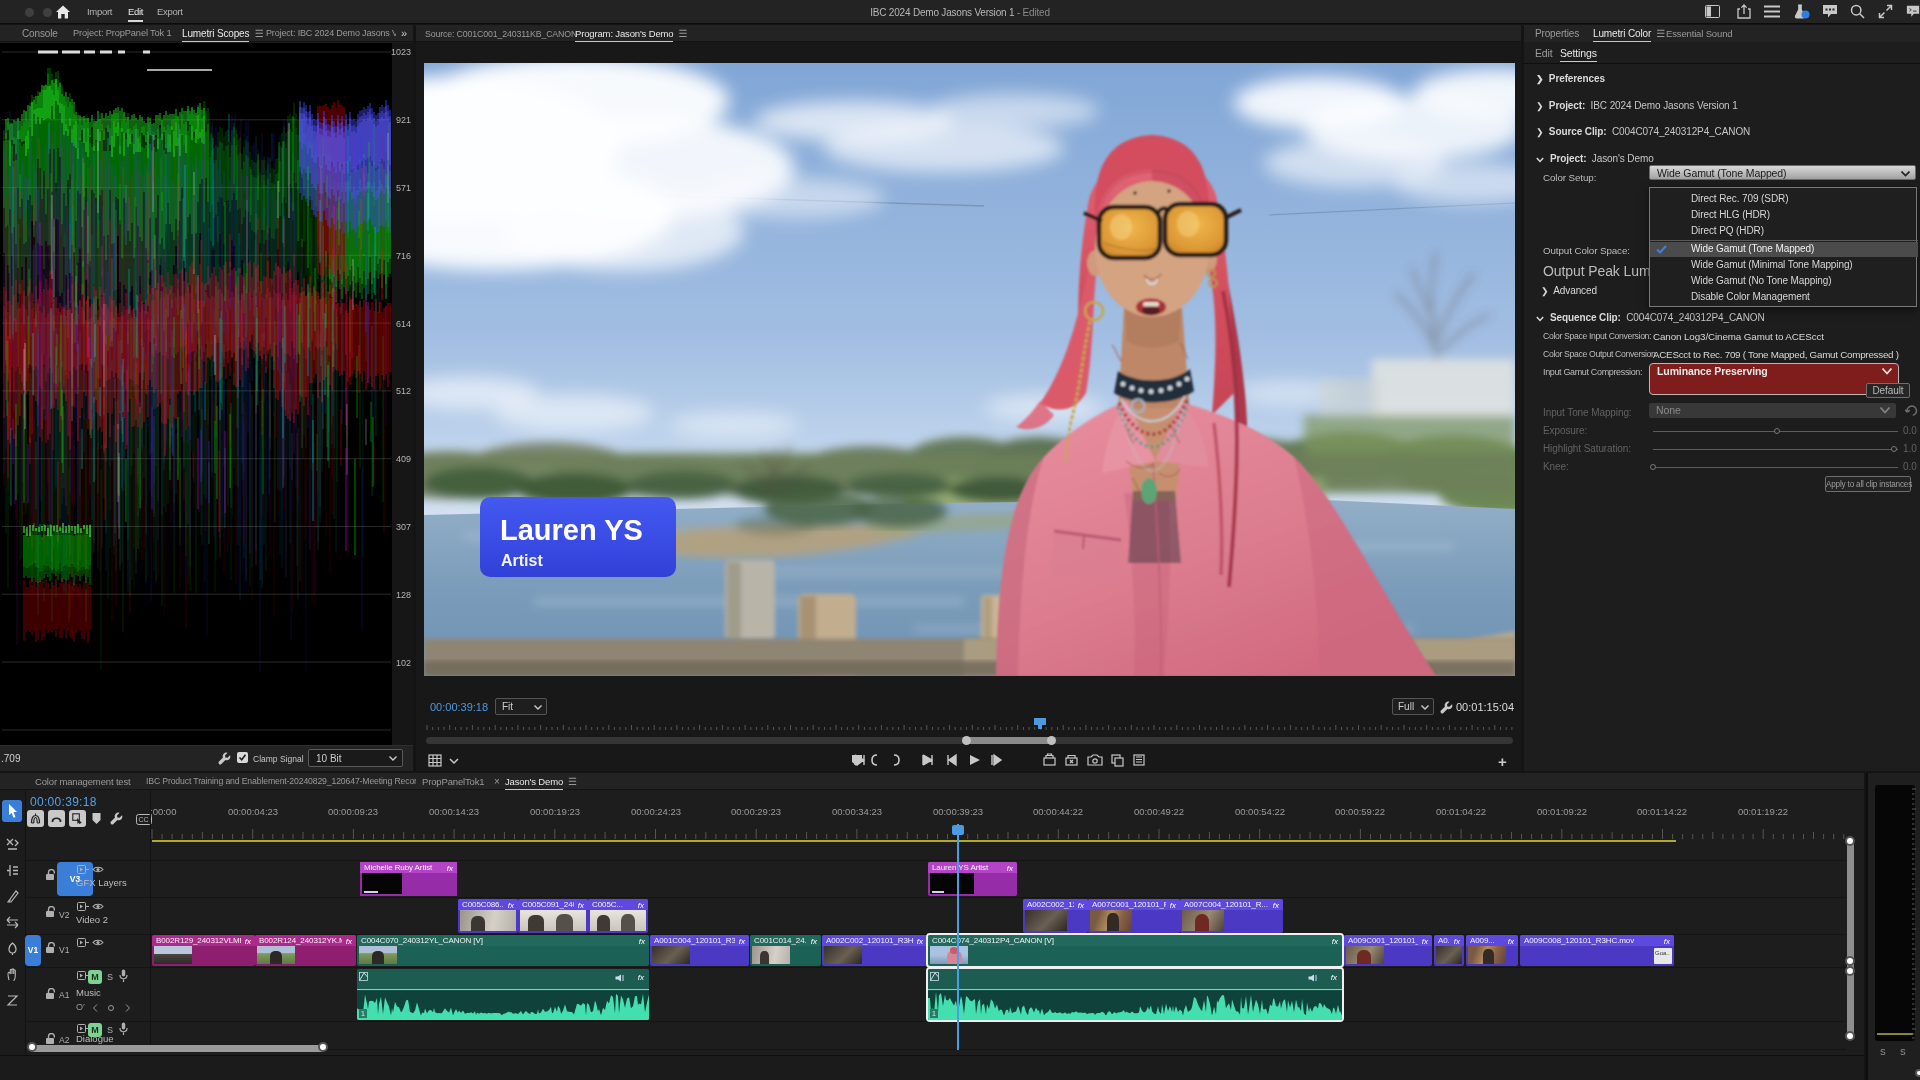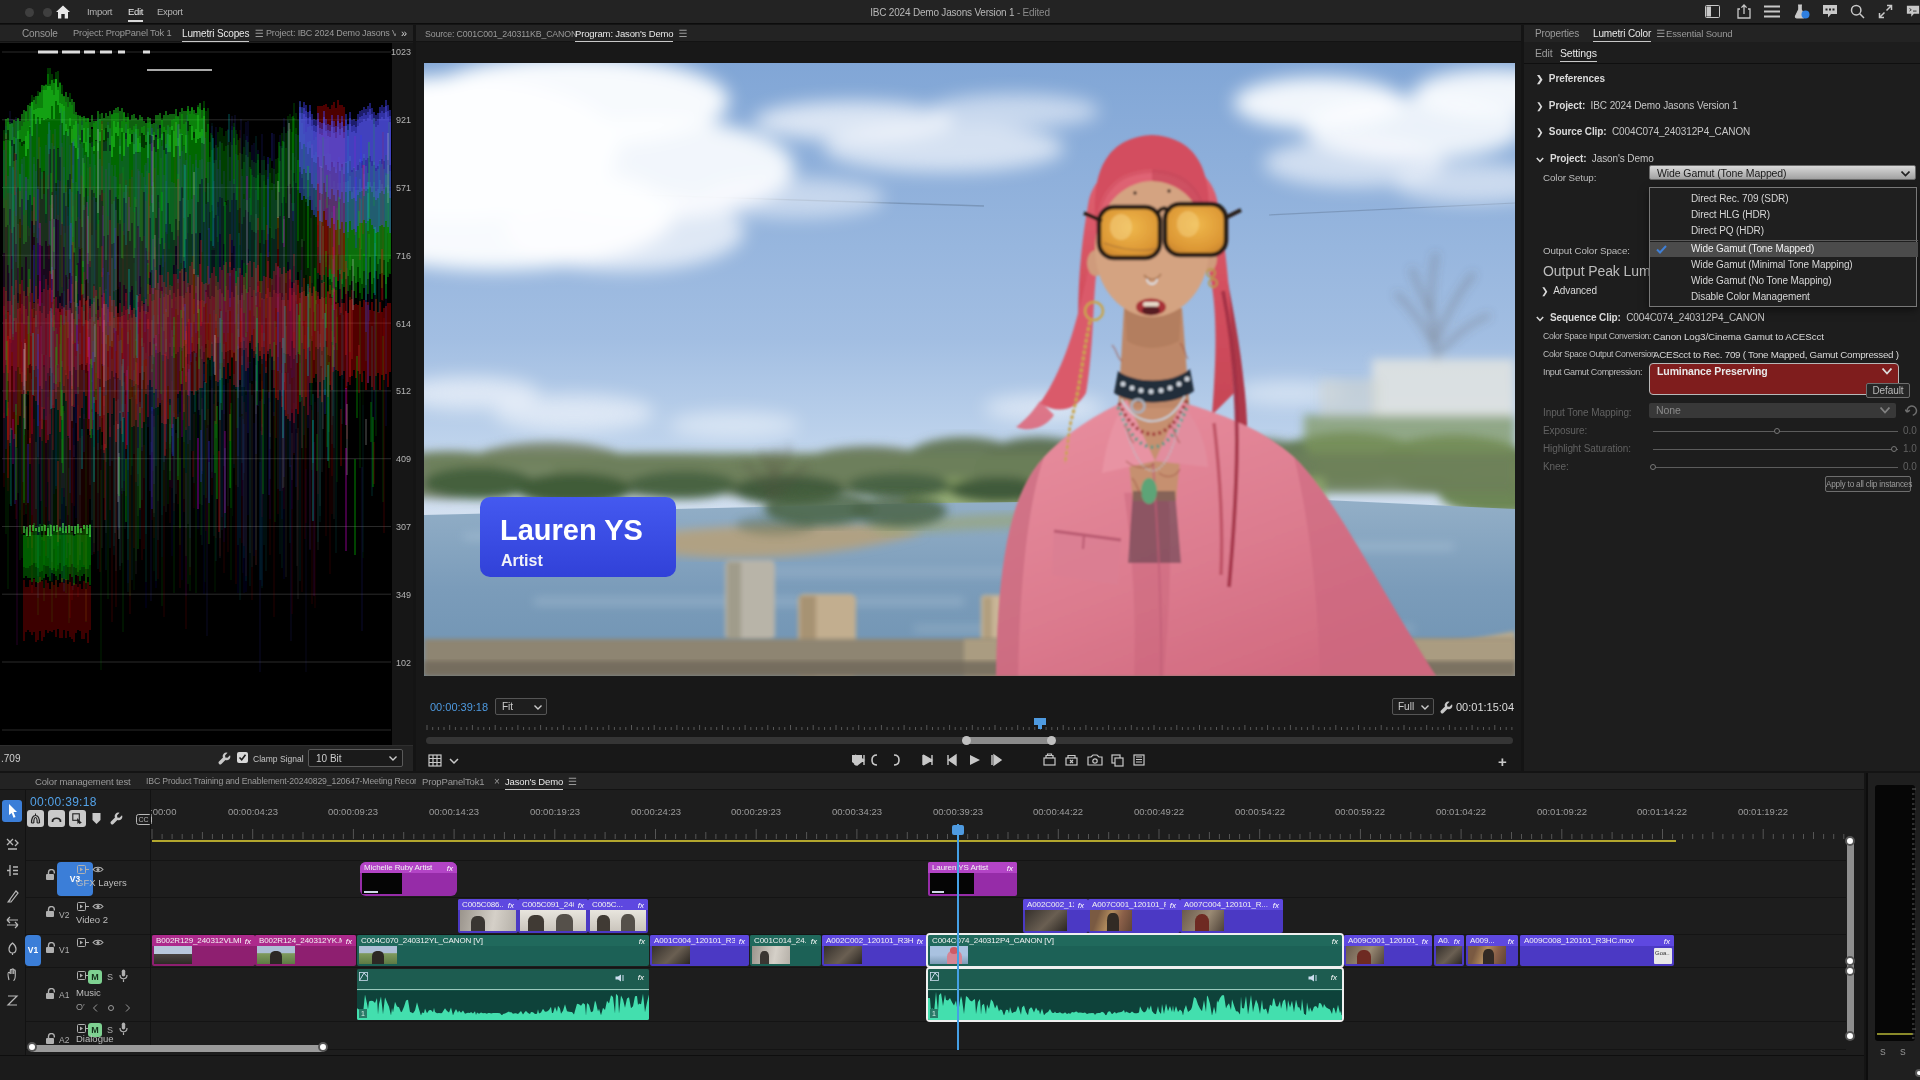--- a/index.html
+++ b/index.html
@@ -245,21 +245,21 @@
 
     <div class="abs" style="left:392px;top:0;width:21px;height:702px;background:#161616;font-size:9px;color:#b4b4b4;text-align:right">
       <div class="abs" style="right:2px;top:4px">1023</div>
       <div class="abs" style="right:2px;top:72px">921</div>
       <div class="abs" style="right:2px;top:140px">571</div>
       <div class="abs" style="right:2px;top:208px">716</div>
       <div class="abs" style="right:2px;top:276px">614</div>
       <div class="abs" style="right:2px;top:343px">512</div>
       <div class="abs" style="right:2px;top:411px">409</div>
       <div class="abs" style="right:2px;top:479px">307</div>
-      <div class="abs" style="right:2px;top:547px">349</div>
+      <div class="abs" style="right:2px;top:547px">128</div>
       <div class="abs" style="right:2px;top:615px">102</div>
     </div>
   </div>
 
   <div class="abs" style="left:0;top:720px;width:413px;height:26px;background:#232323;border-top:1px solid #2e2e2e">
     <div class="abs" style="left:1px;top:7px;font-size:10px;color:#cfcfcf">.709</div>
     <svg class="abs" style="left:218px;top:6px" width="13" height="13" viewBox="0 0 13 13">
         <path d="M12 3.2 L9.5 5.7 L7.3 5.5 L7.1 3.3 L9.6 0.8 A3.6 3.6 0 0 0 5 5.6 L1 9.6 A1.7 1.7 0 0 0 3.4 12 L7.4 8 A3.6 3.6 0 0 0 12 3.2 Z" fill="#c8c8c8"></path>
       </svg>
     <div class="abs" style="left:237px;top:6px;width:11px;height:11px;background:#d8d8d8;border-radius:2px"></div>
@@ -865,21 +865,21 @@
       <rect x="2.8" y="0.5" width="3.4" height="7" rx="1.7" fill="#b0b0b0"></rect>
       <path d="M1 6 C1 11 8 11 8 6 M4.5 10.5 V13" stroke="#b0b0b0" stroke-width="1.2" fill="none"></path>
     </svg>
   <svg class="abs" style="left:45px;top:260px" width="10" height="12" viewBox="0 0 10 12">
       <path d="M3.5 5 V3.3 A2.9 2.9 0 0 1 9.3 3.6 L9.3 4.4" fill="none" stroke="#b0b0b0" stroke-width="1.4"></path>
       <rect x="1" y="5" width="8" height="6" rx="1" fill="#b0b0b0"></rect>
     </svg>
   <div class="abs" style="left:59px;top:262px;font-size:8.5px;color:#b0b0b0">A2</div>
   <div class="abs" style="left:76px;top:260px;font-size:9.5px;color:#bdbdbd">Dialogue</div>
 
-  <div class="abs" style="left:360px;top:89px;width:97px;height:34px;background:#962ca8;border-radius:6px;overflow:hidden">
+  <div class="abs" style="left:360px;top:89px;width:97px;height:34px;background:#962ca8;border-radius:0;overflow:hidden">
       <div class="abs" style="left:0;top:0;right:0;height:11px;background:#b344c6"></div>
       <span class="abs" style="left:4px;top:1px;right:14px;font-size:8px;color:#f2f2f2;white-space:nowrap;overflow:hidden;letter-spacing:-0.1px">Michelle Ruby Artist</span>
       <span class="abs" style="right:4px;top:1.5px;font-size:8px;font-style:italic;color:#fff">fx</span>
       <div class="abs" style="left:2px;top:11px;width:40px;height:21px;background:#050505"></div>
       <div class="abs" style="left:4px;bottom:3px;width:14px;height:2px;background:#cfd8e8"></div>
     </div>
     <div class="abs" style="left:928px;top:89px;width:89px;height:34px;background:#962ca8;border-radius:2px;overflow:hidden">
       <div class="abs" style="left:0;top:0;right:0;height:11px;background:#b344c6"></div>
       <span class="abs" style="left:4px;top:1px;right:14px;font-size:8px;color:#f2f2f2;white-space:nowrap;overflow:hidden;letter-spacing:-0.1px">Lauren YS Artist</span>
       <span class="abs" style="right:4px;top:1.5px;font-size:8px;font-style:italic;color:#fff">fx</span>

